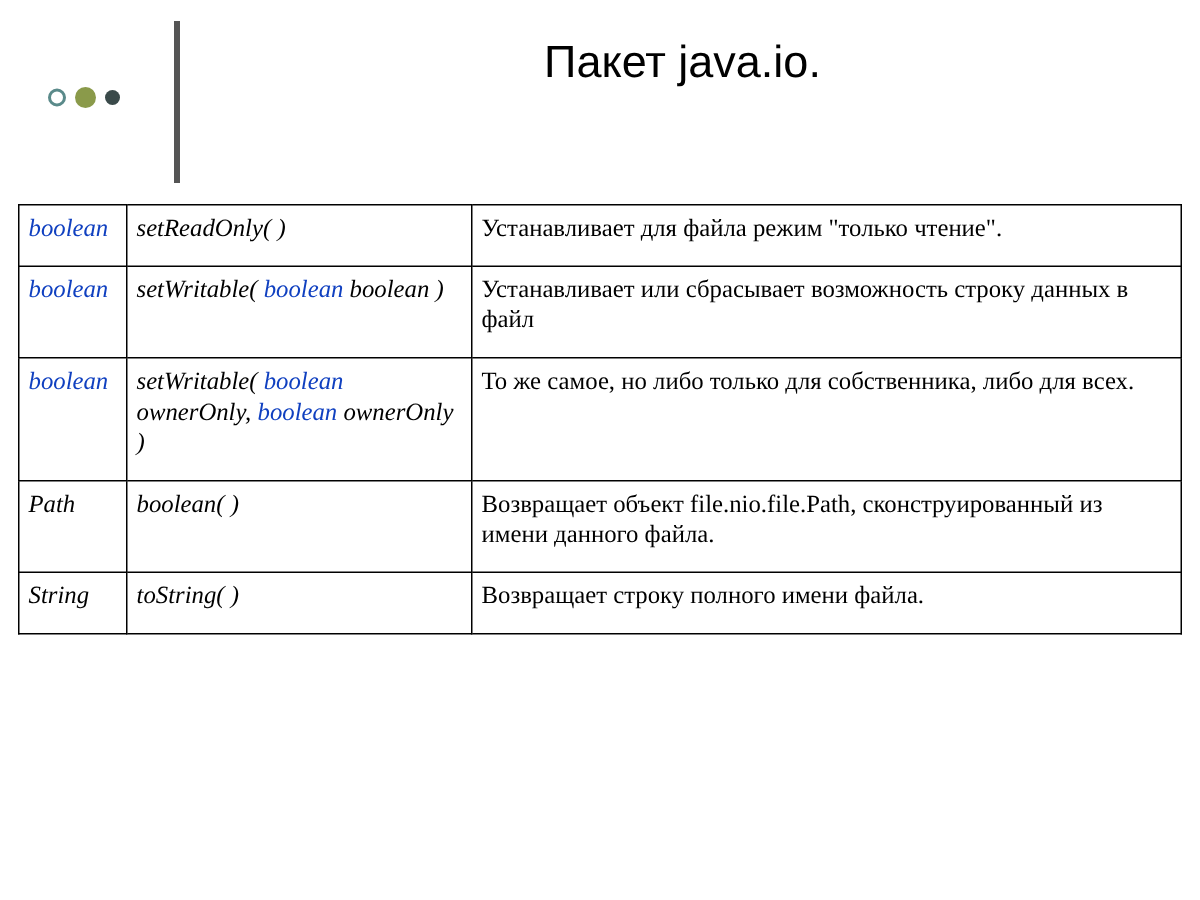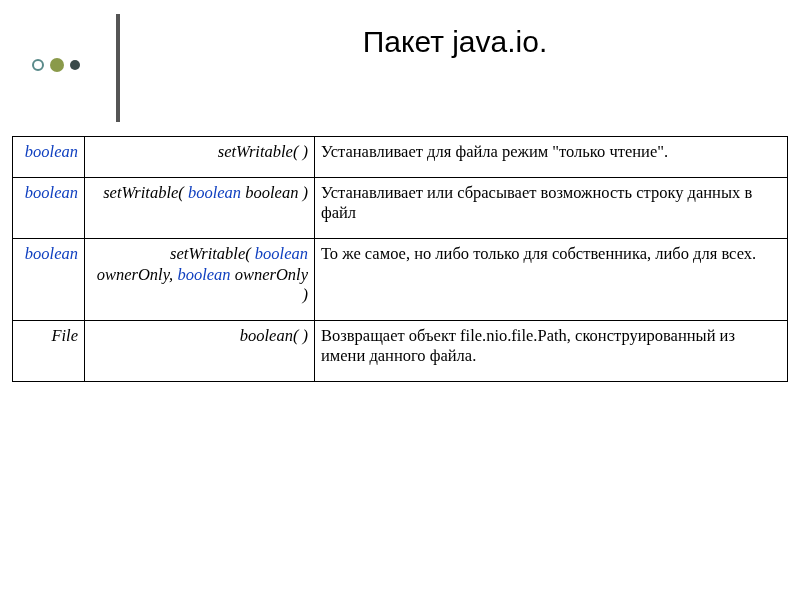--- a/index.html
+++ b/index.html
@@ -60,21 +60,21 @@
   col.c3 { width: auto; }
   td {
     border: 1px solid #000;
     padding: 5px 6px 14px 6px;
     vertical-align: top;
     font-family: "Times New Roman", Times, serif;
     font-size: 16.5px;
     line-height: 1.25;
     color: #000;
   }
-  .ret, .sig { font-style: italic; text-align: right; }
+  .ret, .sig { font-style: italic; }
   .kw { color: #1040c0; font-style: italic; }
 </style>
 </head>
 <body>
 
 <div class="slide">
 
   <div class="decor">
     <span class="c teal-outline"></span>
     <span class="c olive"></span>
@@ -93,41 +93,46 @@
     <table>
       <colgroup>
           <col class="c1">
           <col class="c2">
           <col class="c3">
         </colgroup>
       <tbody>
 
         <tr>
           <td class="ret"><span class="kw">boolean</span></td>
-          <td class="sig"><span>setWritable( )</span></td>
+          <td class="sig"><span>setReadOnly( )</span></td>
           <td>Устанавливает для файла режим "только чтение".</td>
         </tr>
 
         <tr>
           <td class="ret"><span class="kw">boolean</span></td>
           <td class="sig"><span>setWritable( </span><span class="kw">boolean</span><span> boolean )</span></td>
           <td>Устанавливает или сбрасывает возможность строку данных в файл</td>
         </tr>
 
         <tr>
           <td class="ret"><span class="kw">boolean</span></td>
           <td class="sig"><span>setWritable( </span><span class="kw">boolean</span><span> ownerOnly, </span><span class="kw">boolean</span><span> ownerOnly )</span></td>
           <td>То же самое, но либо только для собственника, либо для всех.</td>
         </tr>
 
         <tr>
-          <td class="ret"><span>File</span></td>
+          <td class="ret"><span>Path</span></td>
           <td class="sig"><span>boolean( )</span></td>
           <td>Возвращает объект file.nio.file.Path, сконструированный из имени данного файла.</td>
         </tr>
 
+        <tr>
+          <td class="ret"><span>String</span></td>
+          <td class="sig"><span>toString( )</span></td>
+          <td>Возвращает строку полного имени файла.</td>
+        </tr>
 
 
       </tbody>
     </table>
   </div>
 
 </div>
 
 </body></html>

